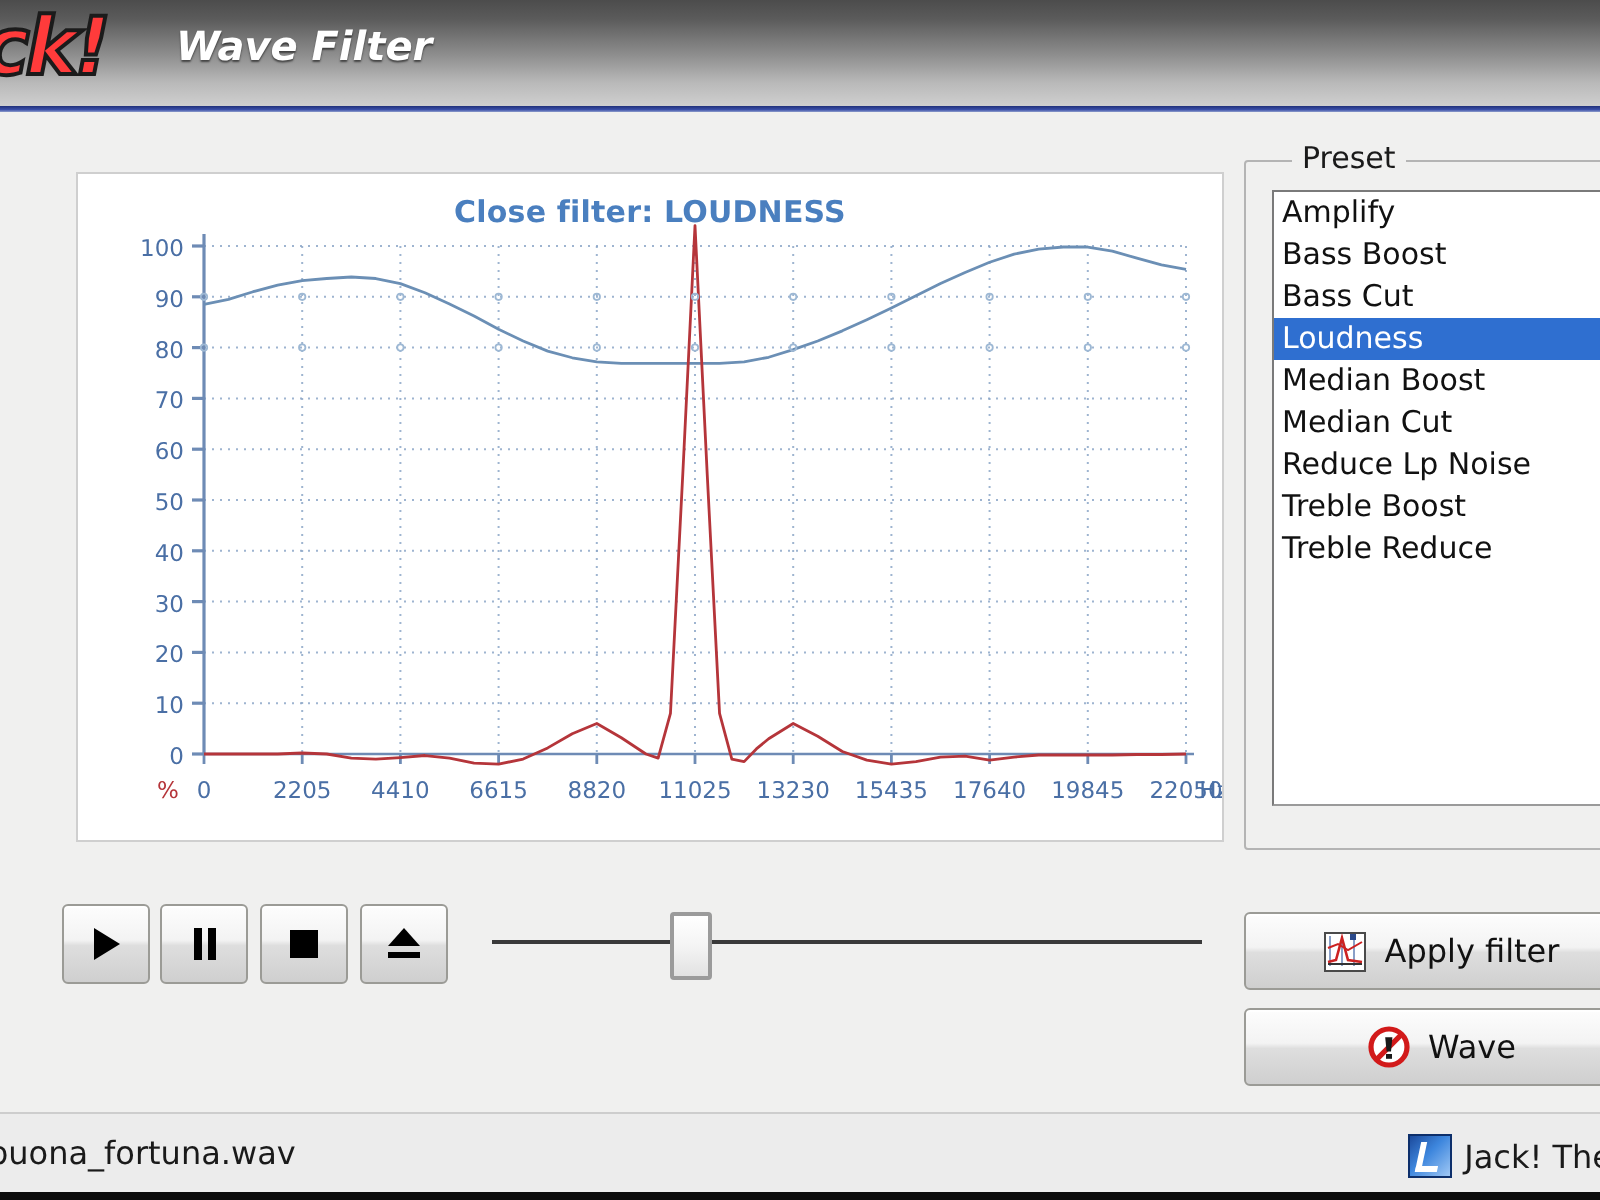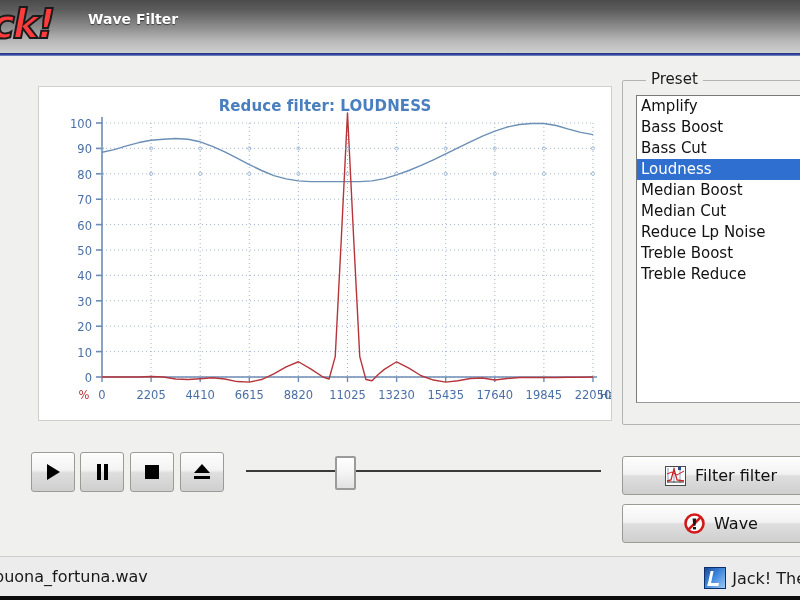--- a/index.html
+++ b/index.html
@@ -55,25 +55,26 @@
     font-style: italic;
     color: #ff3b3b;
     -webkit-text-stroke: 2px #1b1b1b;
     font-family: "DejaVu Sans", sans-serif;
     white-space: nowrap;
     letter-spacing: -2px;
   }
   #titlebar-title {
     position: absolute;
     left: 88px; top: 11px;
-    font-size: 14px;
+    font-size: 20px;
     font-weight: bold;
     color: #ffffff;
     font-family: "DejaVu Sans", sans-serif;
     text-shadow: 0 1px 1px rgba(0,0,0,.55);
+    font-style: italic;
   }
   #titlebar-underline {
     position: absolute; left: 0; top: 53px;
     width: 800px; height: 3px;
     background: linear-gradient(to bottom, #20307a 0%, #3a4fa8 60%, #8d9ccb 100%);
   }
 
   
   #dialog {
     position: absolute; left: 0; top: 56px;
@@ -274,21 +275,21 @@
 
   <div id="titlebar">
     <div id="titlebar-logo">ack!</div>
     <div id="titlebar-title">Wave Filter</div>
   </div>
   <div id="titlebar-underline"></div>
 
   <div id="dialog">
 
     <div id="chart-panel">
-      <div id="chart-title">Reduce filter: LOUDNESS</div>
+      <div id="chart-title">Close filter: LOUDNESS</div>
       <svg id="chart-svg" width="572" height="333">
           <line x1="63" y1="290" x2="554" y2="290" stroke="#8ea8c8" stroke-width="1" stroke-dasharray="1,3" opacity="0.85"></line>
           <line x1="57" y1="290" x2="63" y2="290" stroke="#6e8bb5" stroke-width="1.6"></line>
           <text x="53" y="295" text-anchor="end" font-size="11.5" fill="#4a6fa5" font-family="&quot;DejaVu Sans&quot;, sans-serif">0</text>
           <line x1="63" y1="264.6" x2="554" y2="264.6" stroke="#8ea8c8" stroke-width="1" stroke-dasharray="1,3" opacity="0.85"></line>
           <line x1="57" y1="264.6" x2="63" y2="264.6" stroke="#6e8bb5" stroke-width="1.6"></line>
           <text x="53" y="269.6" text-anchor="end" font-size="11.5" fill="#4a6fa5" font-family="&quot;DejaVu Sans&quot;, sans-serif">10</text>
           <line x1="63" y1="239.2" x2="554" y2="239.2" stroke="#8ea8c8" stroke-width="1" stroke-dasharray="1,3" opacity="0.85"></line>
           <line x1="57" y1="239.2" x2="63" y2="239.2" stroke="#6e8bb5" stroke-width="1.6"></line>
           <text x="53" y="244.2" text-anchor="end" font-size="11.5" fill="#4a6fa5" font-family="&quot;DejaVu Sans&quot;, sans-serif">20</text>
@@ -421,21 +422,21 @@
           <rect x="0.5" y="0.5" width="20" height="19" fill="#ffffff" stroke="#4a4a4a"></rect>
           <line x1="3" y1="2" x2="3" y2="17" stroke="#8aa0c8" stroke-width="1"></line>
           <line x1="9" y1="2" x2="9" y2="17" stroke="#8aa0c8" stroke-width="1"></line>
           <line x1="15" y1="2" x2="15" y2="17" stroke="#8aa0c8" stroke-width="1"></line>
           <line x1="2" y1="16" x2="19" y2="16" stroke="#333" stroke-width="1"></line>
           <polyline points="2,15 6,14 9,3 12,14 19,15" fill="none" stroke="#cc2222" stroke-width="1.3"></polyline>
           <polyline points="2,8 7,6 12,9 19,5" fill="none" stroke="#cc2222" stroke-width="1"></polyline>
           <rect x="13" y="1" width="3" height="3" fill="#2b4a8b"></rect>
         </svg>
       </span>
-      <span>Filter filter</span>
+      <span>Apply filter</span>
     </div>
 
     <div class="xp-btn action-btn" id="btn-close">
       <span class="icon-close">
         <svg width="21" height="21" viewBox="0 0 21 21">
           <circle cx="10.5" cy="10.5" r="9" fill="#ffffff" stroke="#d21a1a" stroke-width="2.6"></circle>
           <line x1="4.2" y1="16.8" x2="16.8" y2="4.2" stroke="#d21a1a" stroke-width="2.6"></line>
           <path d="M8.6 5.6 h3.6 l-0.7 7.2 h-2.2 z" fill="#1a1a1a"></path>
           <rect x="9" y="14" width="3" height="2.4" fill="#1a1a1a"></rect>
         </svg>

